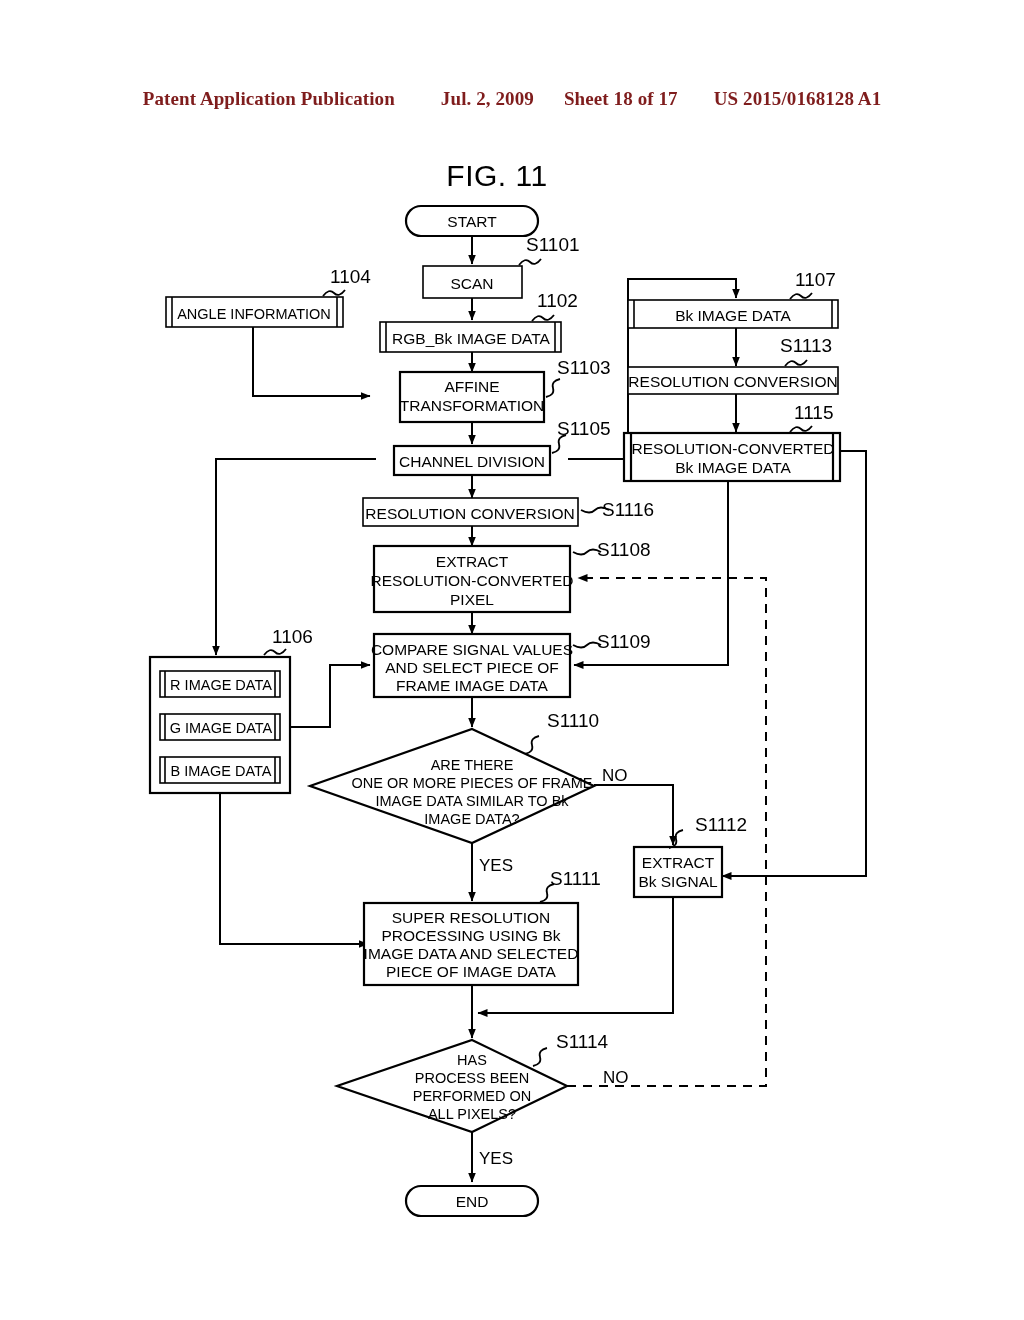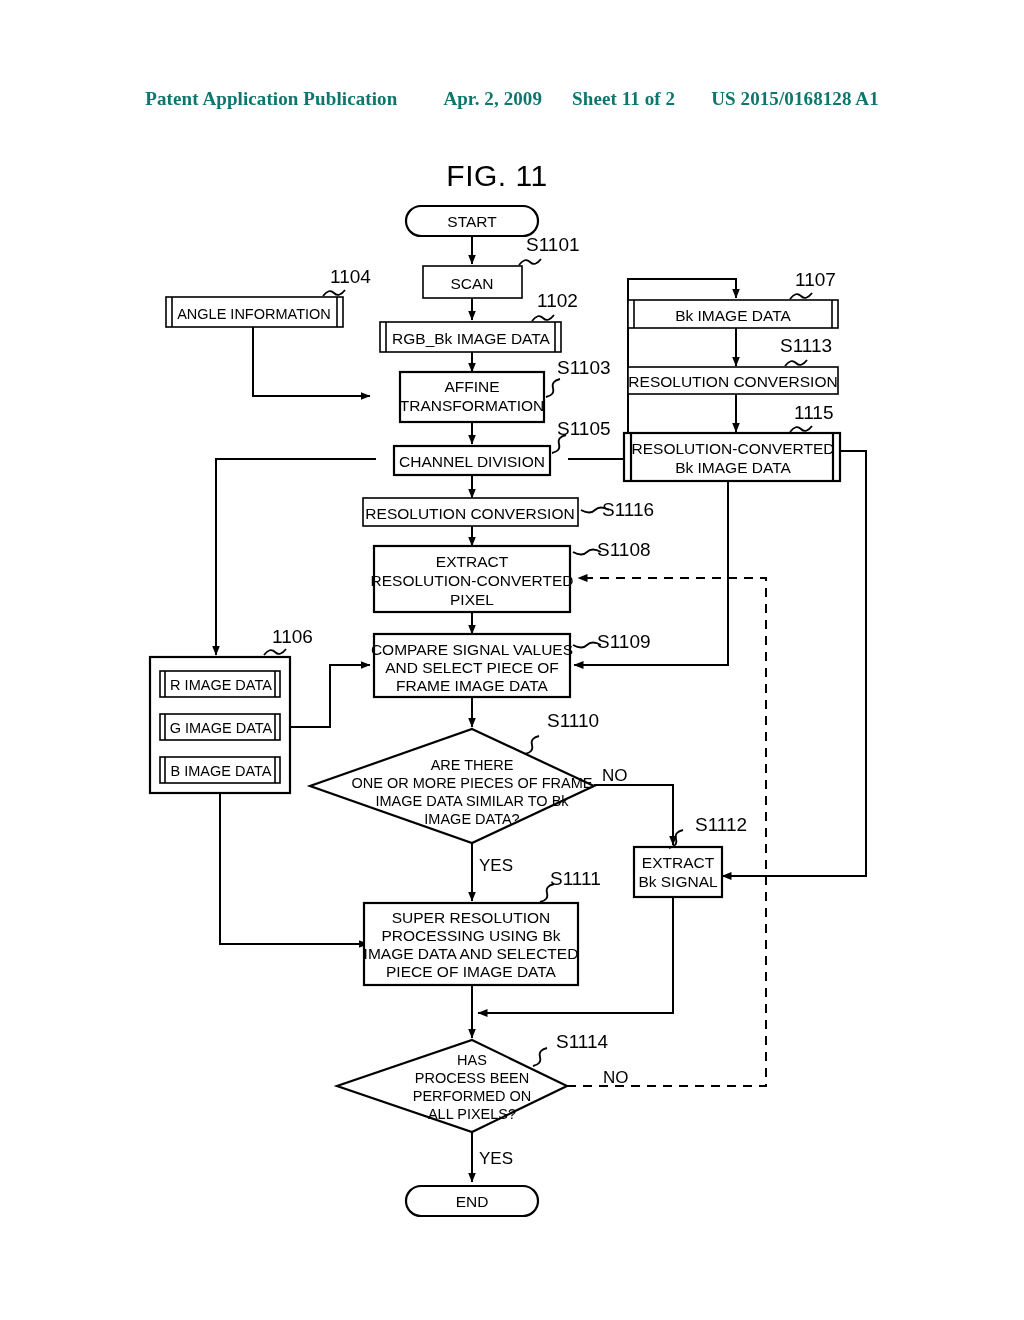--- a/index.html
+++ b/index.html
@@ -22,21 +22,21 @@
   }
   .header {
     position: absolute;
     top: 88px;
     left: 0;
     width: 1024px;
     font-family: "Liberation Serif", serif;
     font-weight: bold;
     font-size: 19px;
     letter-spacing: 0.1px;
-    color: #0f766e;
+    color: #7f1d1d;
     display: flex;
     justify-content: center;
     align-items: flex-start;
     white-space: nowrap;
   }
   .header .h-pub { margin-right: 46px; }
   .header .h-date { margin-right: 30px; }
   .header .h-sheet { margin-right: 36px; }
   .header .h-num { }
 
@@ -97,22 +97,22 @@
     fill: #000000;
   }
 </style>
 </head>
 <body>
 
 <div class="page">
 
   <div class="header">
     <span class="h-pub">Patent Application Publication</span>
-    <span class="h-date">Apr. 2, 2009</span>
-    <span class="h-sheet">Sheet 11 of 2</span>
+    <span class="h-date">Jul. 2, 2009</span>
+    <span class="h-sheet">Sheet 18 of 17</span>
     <span class="h-num">US 2015/0168128 A1</span>
   </div>
 
   <svg class="diagram" viewBox="0 0 1024 1320">
 
     <defs>
       <marker id="ah" markerWidth="11" markerHeight="11" refX="9.5" refY="4" orient="auto" markerUnits="userSpaceOnUse">
         <path d="M0,0 L10,4 L0,8 z" class="arrowhead"></path>
       </marker>
     </defs>

